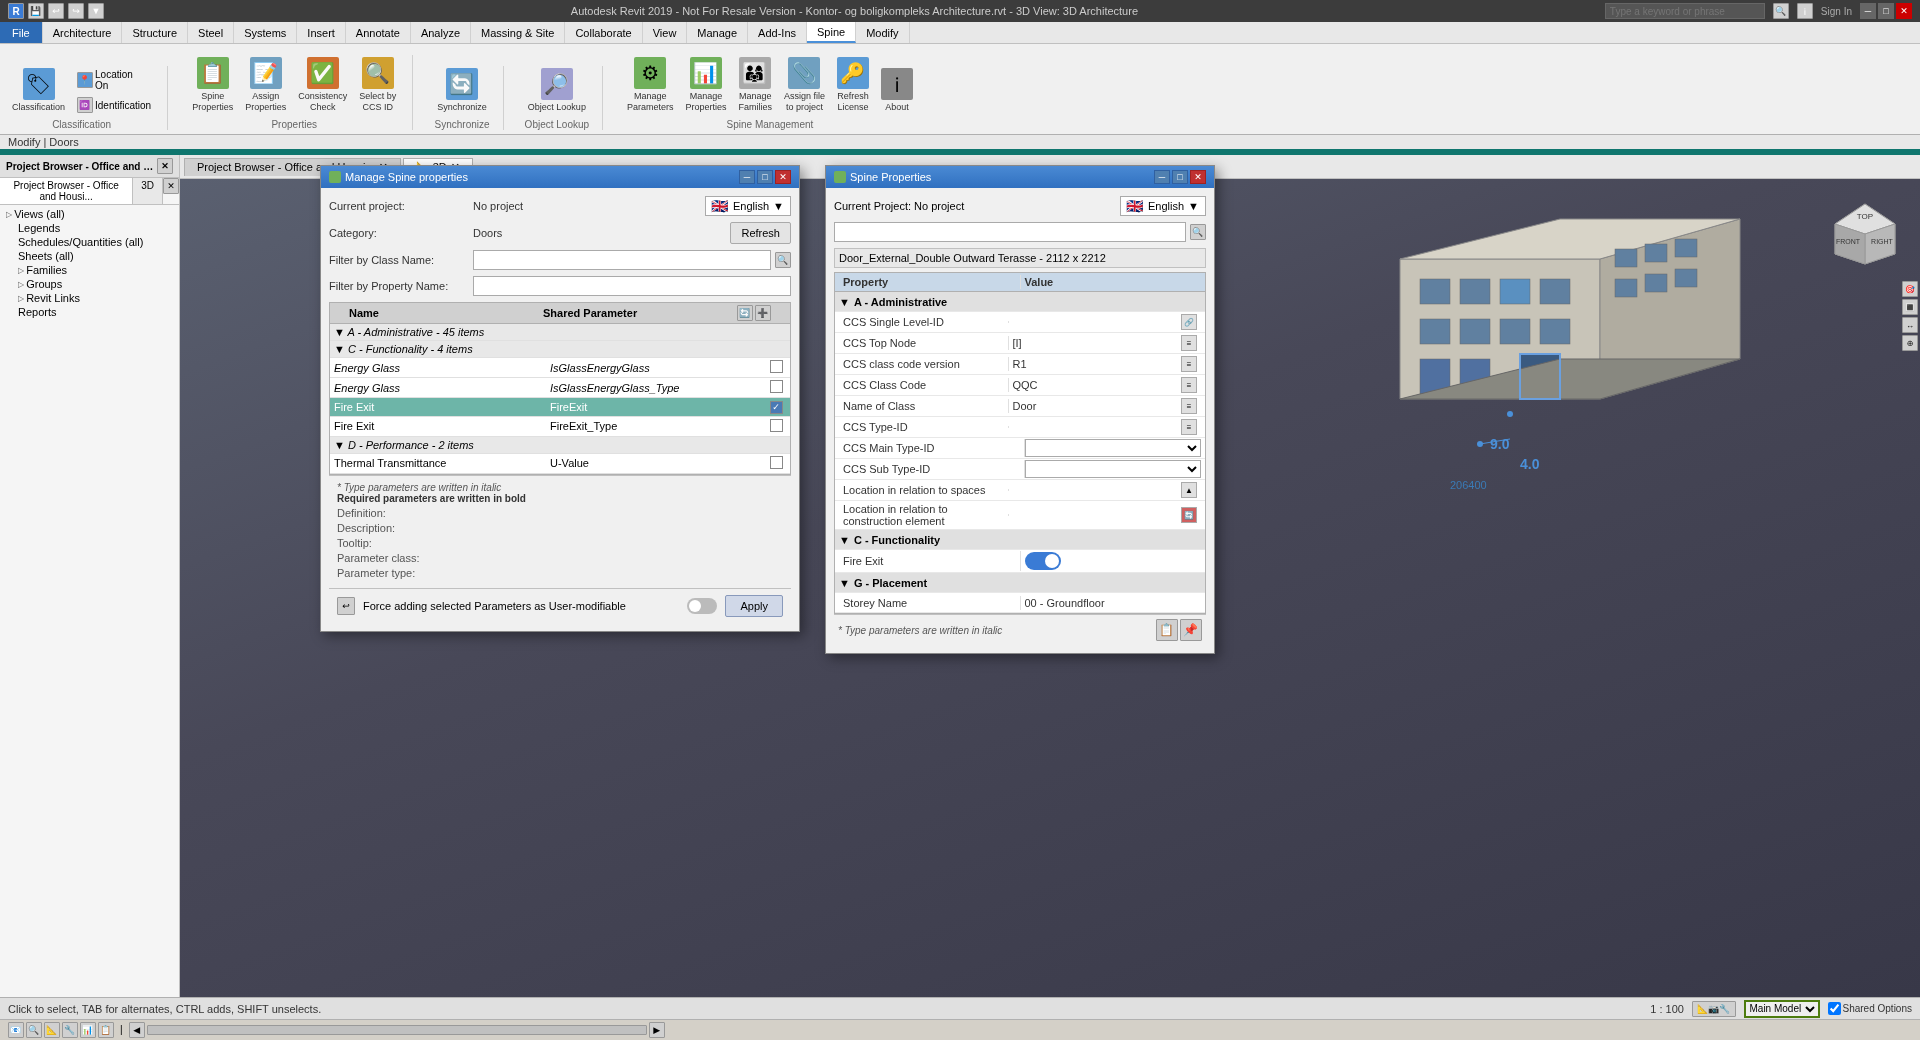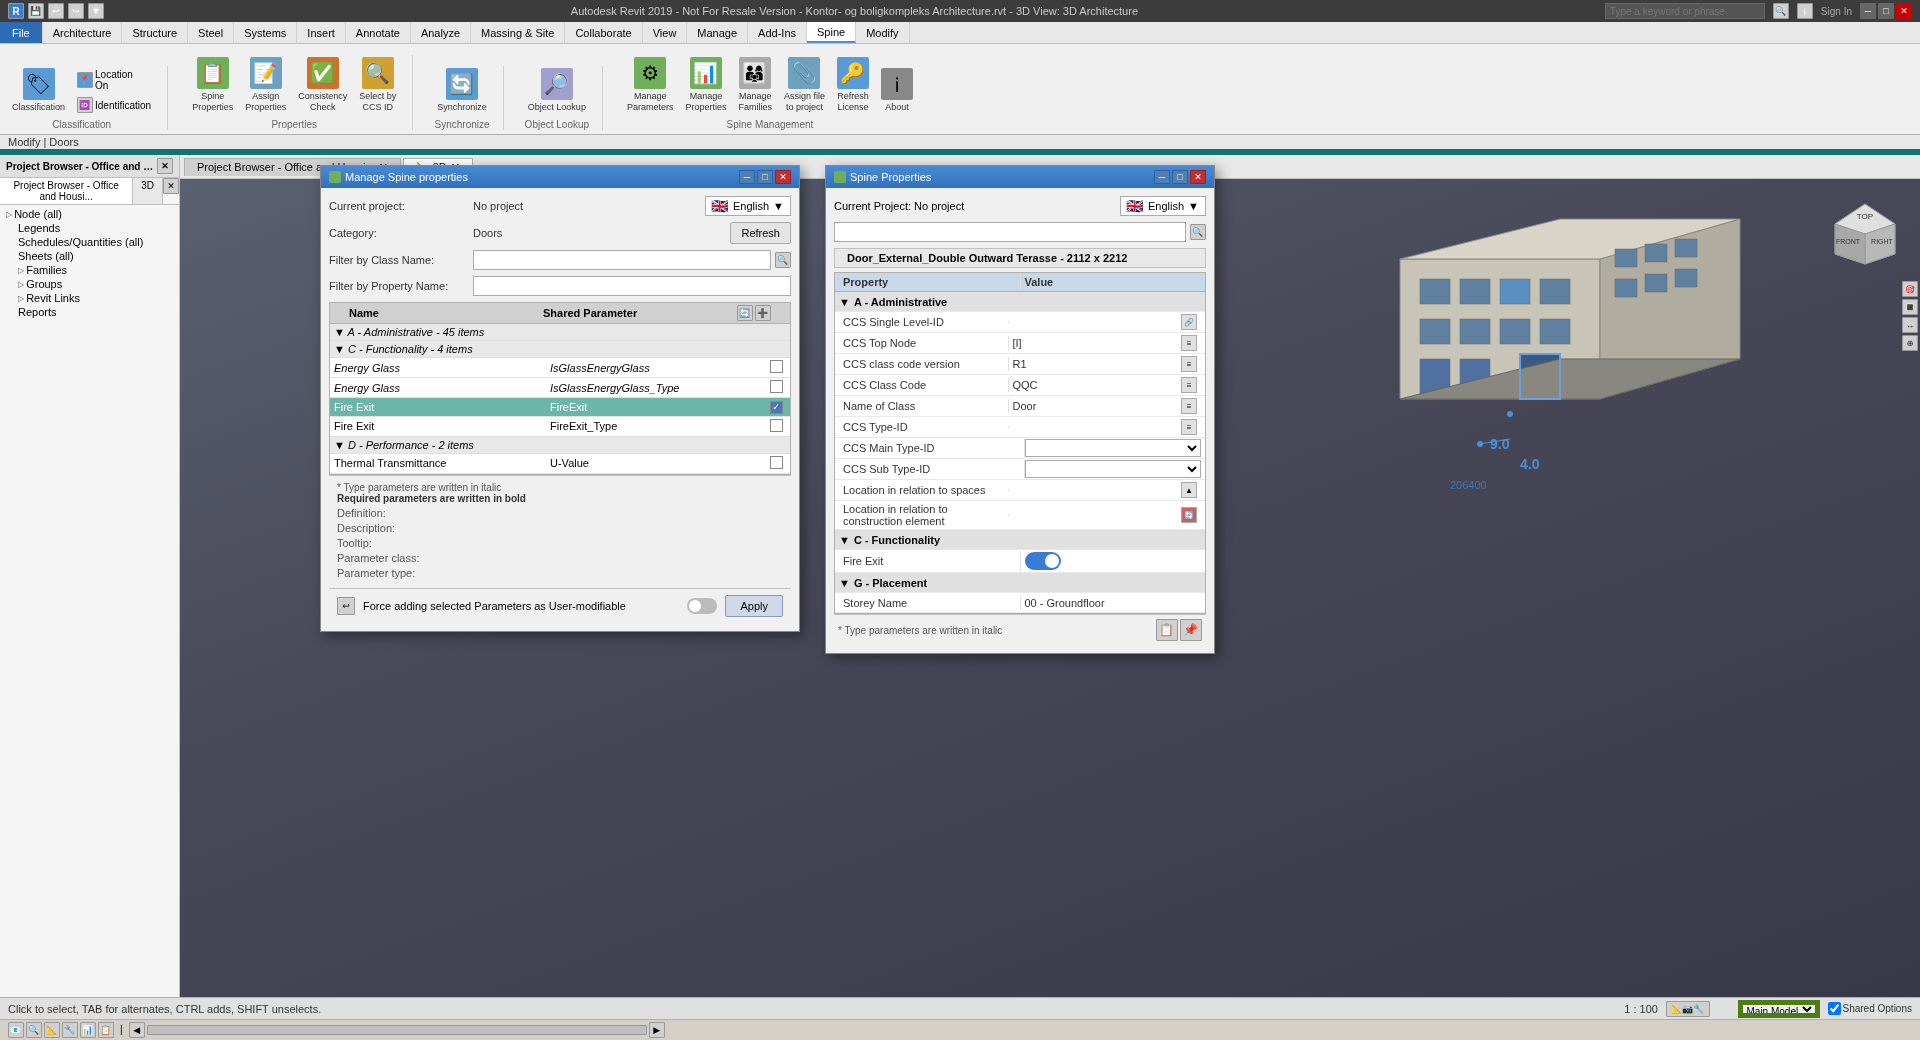--- a/index.html
+++ b/index.html
@@ -68,21 +68,21 @@
     .manage-row.selected { background: #6db5a8; color: #fff; }
     .manage-row.section-header { background: #e8e8e8; font-style: italic; }
     .manage-row.italic { font-style: italic; }
     .col-name { flex: 1; }
     .col-param { flex: 1; }
     .col-check { width: 20px; text-align: center; }
     .check-box { width: 13px; height: 13px; border: 1px solid #888; background: #fff; display: inline-flex; align-items: center; justify-content: center; font-size: 9px; }
     .check-box.checked { background: #4a7ab5; color: #fff; }
     
     .manage-footer { padding: 6px 8px; background: #f0f0f0; border-top: 1px solid #c0c0c0; }
-    .italic-note { font-size: 10px; color: #555; }
+    .italic-note { font-size: 10px; font-style: italic; color: #555; }
     .bold-note { font-size: 10px; font-weight: bold; color: #333; }
     .field-row { display: flex; align-items: center; margin: 3px 0; gap: 4px; font-size: 11px; }
     .field-label { min-width: 120px; color: #555; }
     .field-val { font-size: 11px; color: #333; }
     
     .apply-row { display: flex; justify-content: flex-end; align-items: center; gap: 8px; padding: 6px 8px; border-top: 1px solid #c0c0c0; }
     .toggle-switch { width: 30px; height: 16px; background: #ccc; border-radius: 8px; position: relative; cursor: pointer; }
     .toggle-switch.off { background: #bbb; }
     .toggle-knob { width: 12px; height: 12px; background: #fff; border-radius: 50%; position: absolute; top: 2px; left: 2px; transition: left 0.2s; }
     
@@ -286,21 +286,21 @@
       <div class="icon-btn-sm">✕</div>
     </div>
     <div id="pb-tabs">
       <div class="pb-tab active">Project Browser - Office and Housi...</div>
       <div class="pb-tab" style="flex:0; padding:2px 8px;">3D</div>
       <div class="icon-btn-sm">✕</div>
     </div>
     <div id="pb-content">
       <div class="tree-item">
         <span class="arrow">▷</span>
-        <span>Node (all)</span>
+        <span>Views (all)</span>
       </div>
       <div class="tree-item tree-item-indent1">
         <span>Legends</span>
       </div>
       <div class="tree-item tree-item-indent1">
         <span>Schedules/Quantities (all)</span>
       </div>
       <div class="tree-item tree-item-indent1">
         <span>Sheets (all)</span>
       </div>
@@ -546,21 +546,21 @@
               <span>▼</span>
             </div>
           </div>
         </div>
 
         <div class="dialog-row">
           <input class="dialog-input" style="flex: 1 1 0%; width: 300px;" value="">
           <div class="icon-btn-sm">🔍</div>
         </div>
 
-        <div style="font-size:11px; font-weight:bold; padding:3px 12px; background:#e8e8e8; border:1px solid #c0c0c0; margin-bottom:4px;">Door_External_Double Outward Terasse - 2112 x 2212</div>
+        <div style="font-size:11px; font-weight:normal; padding:3px 4px; background:#e8e8e8; border:1px solid #c0c0c0; margin-bottom:4px;">Door_External_Double Outward Terasse - 2112 x 2212</div>
 
         <div id="spine-table" style="overflow-y:auto; max-height:380px;">
           <div class="spine-table-header">
             <span class="spine-col-prop">Property</span>
             <span class="spine-col-val">Value</span>
           </div>
 
           <div class="spine-row section">
             <span>▼</span>
             <span style="margin-left:4px;">A - Administrative</span>
@@ -670,21 +670,21 @@
   </div>
 </div>
 
 <div id="statusbar">
   <div id="statusbar-left">
     <span>Click to select, TAB for alternates, CTRL adds, SHIFT unselects.</span>
   </div>
   <div id="statusbar-right" style="display:flex; align-items:center; gap:8px;">
     <span>1 : 100</span>
     <div class="icon-btn-sm" style="width:auto; padding:0 4px; font-size:9px;">📐📷🔧</div>
-    <select style="font-size:10px; height:18px; border:5px solid #4d7c0f;margin-left:20px;">
+    <select style="font-size:10px; height:18px; border:2px solid #4d7c0f;">
       <option>Main Model</option>
     </select>
     <label style="display:flex; align-items:center; gap:2px; font-size:10px;">
       <input type="checkbox" checked="" style="">
       <span>Shared Options</span>
     </label>
   </div>
 </div>
 
 <div id="bottombar" style="display:flex; align-items:center; height:20px; background:#d4d0c8; border-top:1px solid #b0b0b0; padding:0 8px; font-size:10px;">

